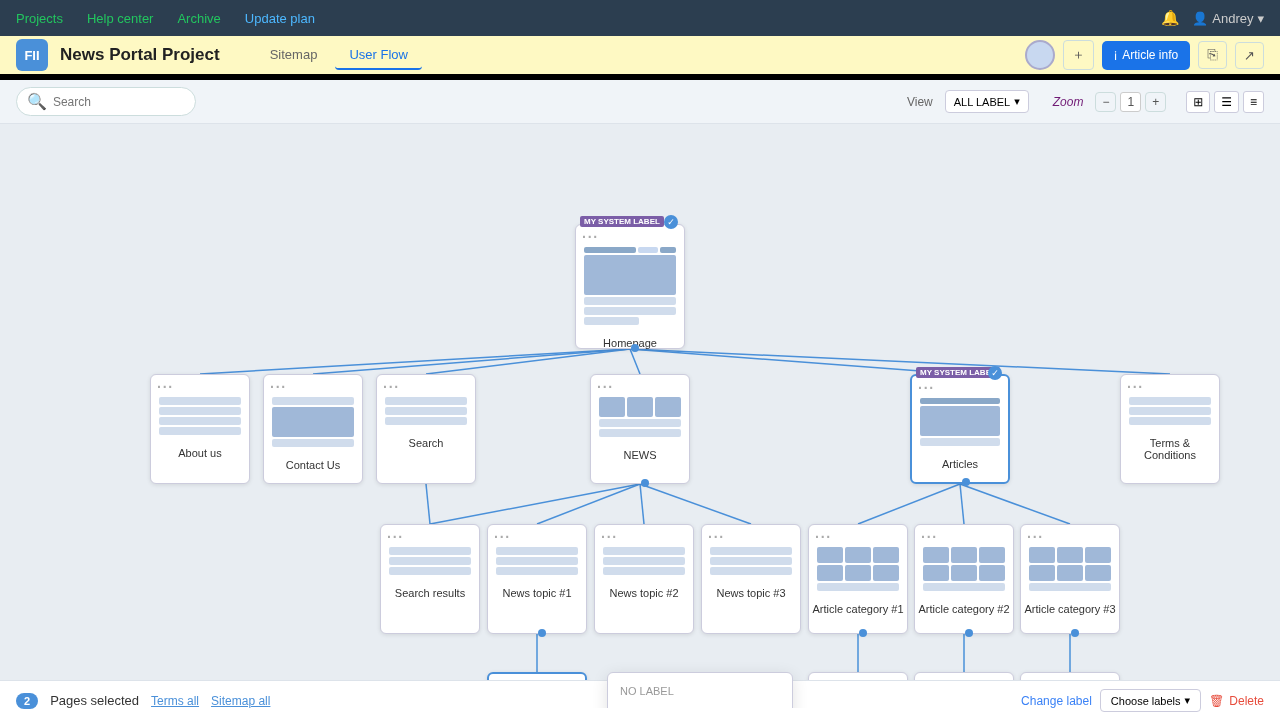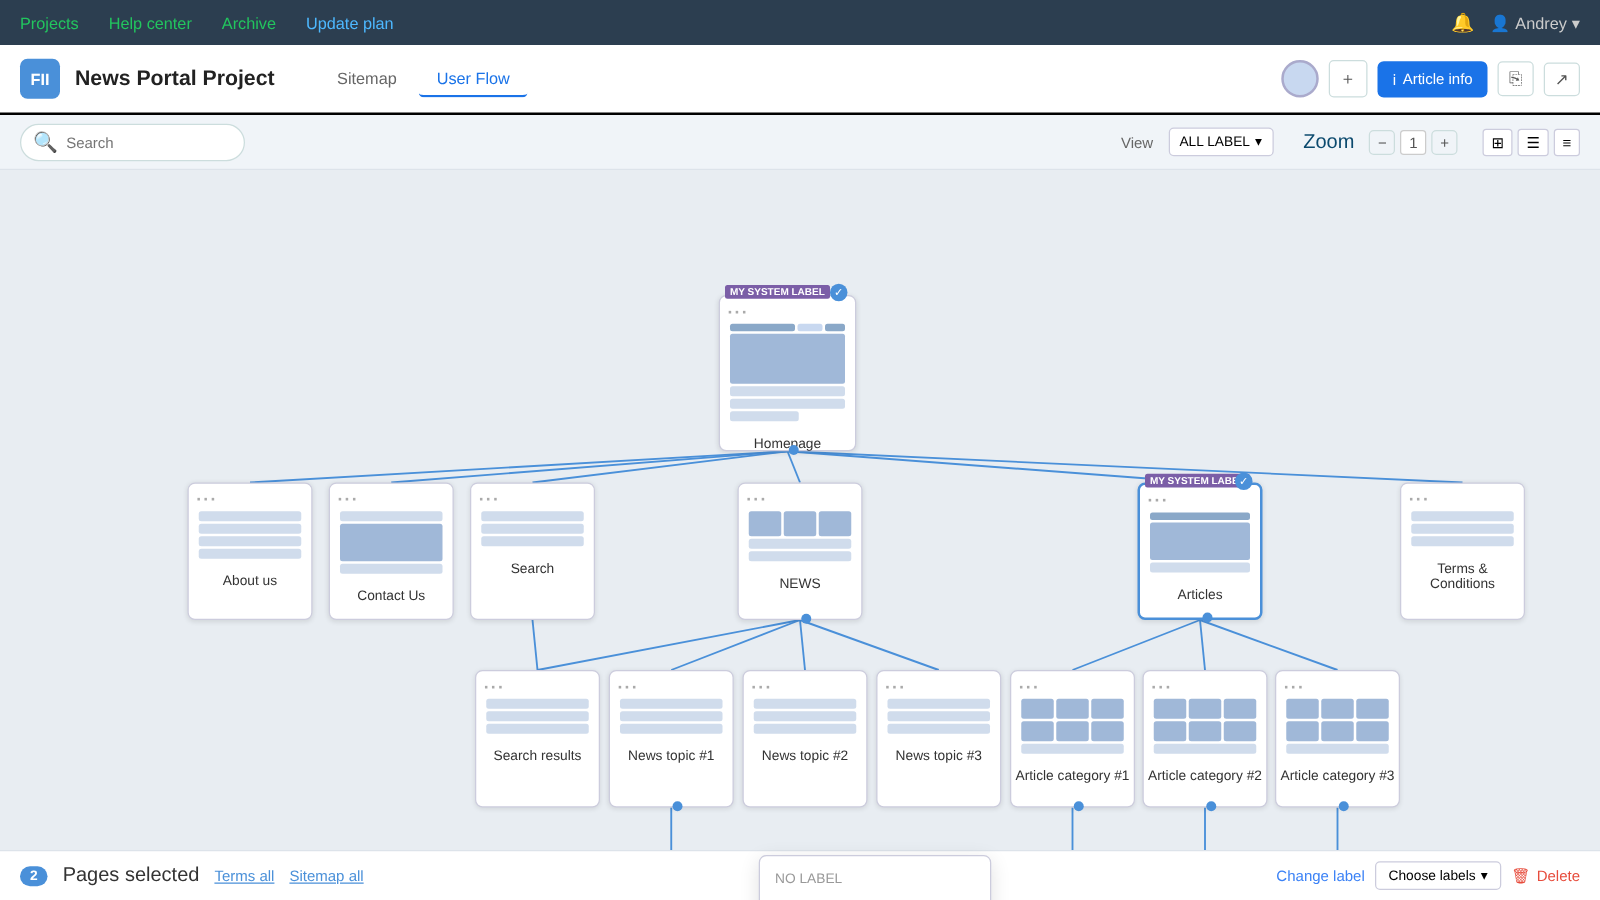--- a/index.html
+++ b/index.html
@@ -12,22 +12,22 @@
       font-size: 13px;
     }
     .top-nav a { color: #22c55e; text-decoration: none; }
     .top-nav .update-plan { color: #4db8ff; }
     .top-nav-right { margin-left: auto; display: flex; align-items: center; gap: 12px; }
     .bell-icon { color: #aaa; font-size: 15px; }
     .user-chip { display: flex; align-items: center; gap: 4px; color: #ccc; font-size: 13px; }
 
     
     .header {
-      display: flex; align-items: center; height: 56px;
-      background: #ffffff; padding: 0 16px; border-bottom: 2px solid #000000;
+      display: flex; align-items: center; height: 44px;
+      background: #fef9c3; padding: 0 16px; border-bottom: 6px solid #000000;
       gap: 12px;
     }
     .logo { display: flex; align-items: center; gap: 8px; }
     .logo-mark { width: 32px; height: 32px; background: #4a90d9; border-radius: 6px;
       display: flex; align-items: center; justify-content: center; color: #fff; font-weight: 800; font-size: 13px; }
     .project-title { font-size: 17px; font-weight: 600; color: #222; }
     .header-tabs { display: flex; gap: 4px; margin-left: 24px; }
     .header-tab { padding: 6px 14px; font-size: 13px; color: #666; border-radius: 4px; cursor: pointer; text-decoration: none; }
     .header-tab.active { color: #1a73e8; border-bottom: 2px solid #1a73e8; }
     .header-right { margin-left: auto; display: flex; align-items: center; gap: 8px; }
@@ -39,21 +39,21 @@
     
     .toolbar {
       display: flex; align-items: center; height: 44px;
       background: #f0f4f8; padding: 0 16px; border-bottom: 1px solid #dde3ea;
       gap: 12px;
     }
     .search-box { display: flex; align-items: center; background: #fff; border: 1px solid #cdd; border-radius: 16px; padding: 4px 10px; gap: 6px; width: 180px; }
     .search-box input { border: none; outline: none; font-size: 12px; color: #555; width: 100%; background: transparent; }
     .view-label { margin-left: auto; font-size: 12px; color: #666; }
     .view-dropdown { display: flex; align-items: center; gap: 4px; background: #fff; border: 1px solid #ccd; border-radius: 4px; padding: 4px 8px; font-size: 11px; cursor: pointer; }
-    .zoom-label { font-size: 16px; color: #0c4a6e; margin-left: 12px; }
+    .zoom-label { font-size: 12px; color: #701a75; margin-left: 12px; font-style: italic; }
     .zoom-control { display: flex; align-items: center; gap: 4px; }
     .zoom-value { font-size: 12px; color: #555; background: #fff; border: 1px solid #ccc; padding: 2px 6px; border-radius: 3px; }
     .view-icons { display: flex; gap: 4px; margin-left: 8px; }
     .view-icon-btn { background: #fff; border: 1px solid #ccd; border-radius: 3px; padding: 3px 6px; cursor: pointer; font-size: 12px; }
 
     
     .canvas { position: relative; width: 1280px; height: 584px; background: #e8edf2; overflow: hidden; }
 
     
     .node {
@@ -553,21 +553,21 @@
 
   <div class="label-dropdown" style="left:607px; top:548px;">
     <div class="no-label">NO LABEL</div>
 
   </div>
 
 </div>
 
 <div class="bottom-bar">
   <span class="pages-badge">2</span>
-  <span style="font-size:16px; color:#333;">Pages selected</span>
+  <span style="font-size:13px; color:#333;">Pages selected</span>
   <a class="bottom-link">Terms all</a>
   <a class="bottom-link">Sitemap all</a>
   <div class="bottom-right">
     <span class="change-label">Change label</span>
     <button class="choose-labels-btn">
       <span>Choose labels</span>
       <span>▾</span>
     </button>
     <button class="delete-btn">
       <span>🗑</span>

